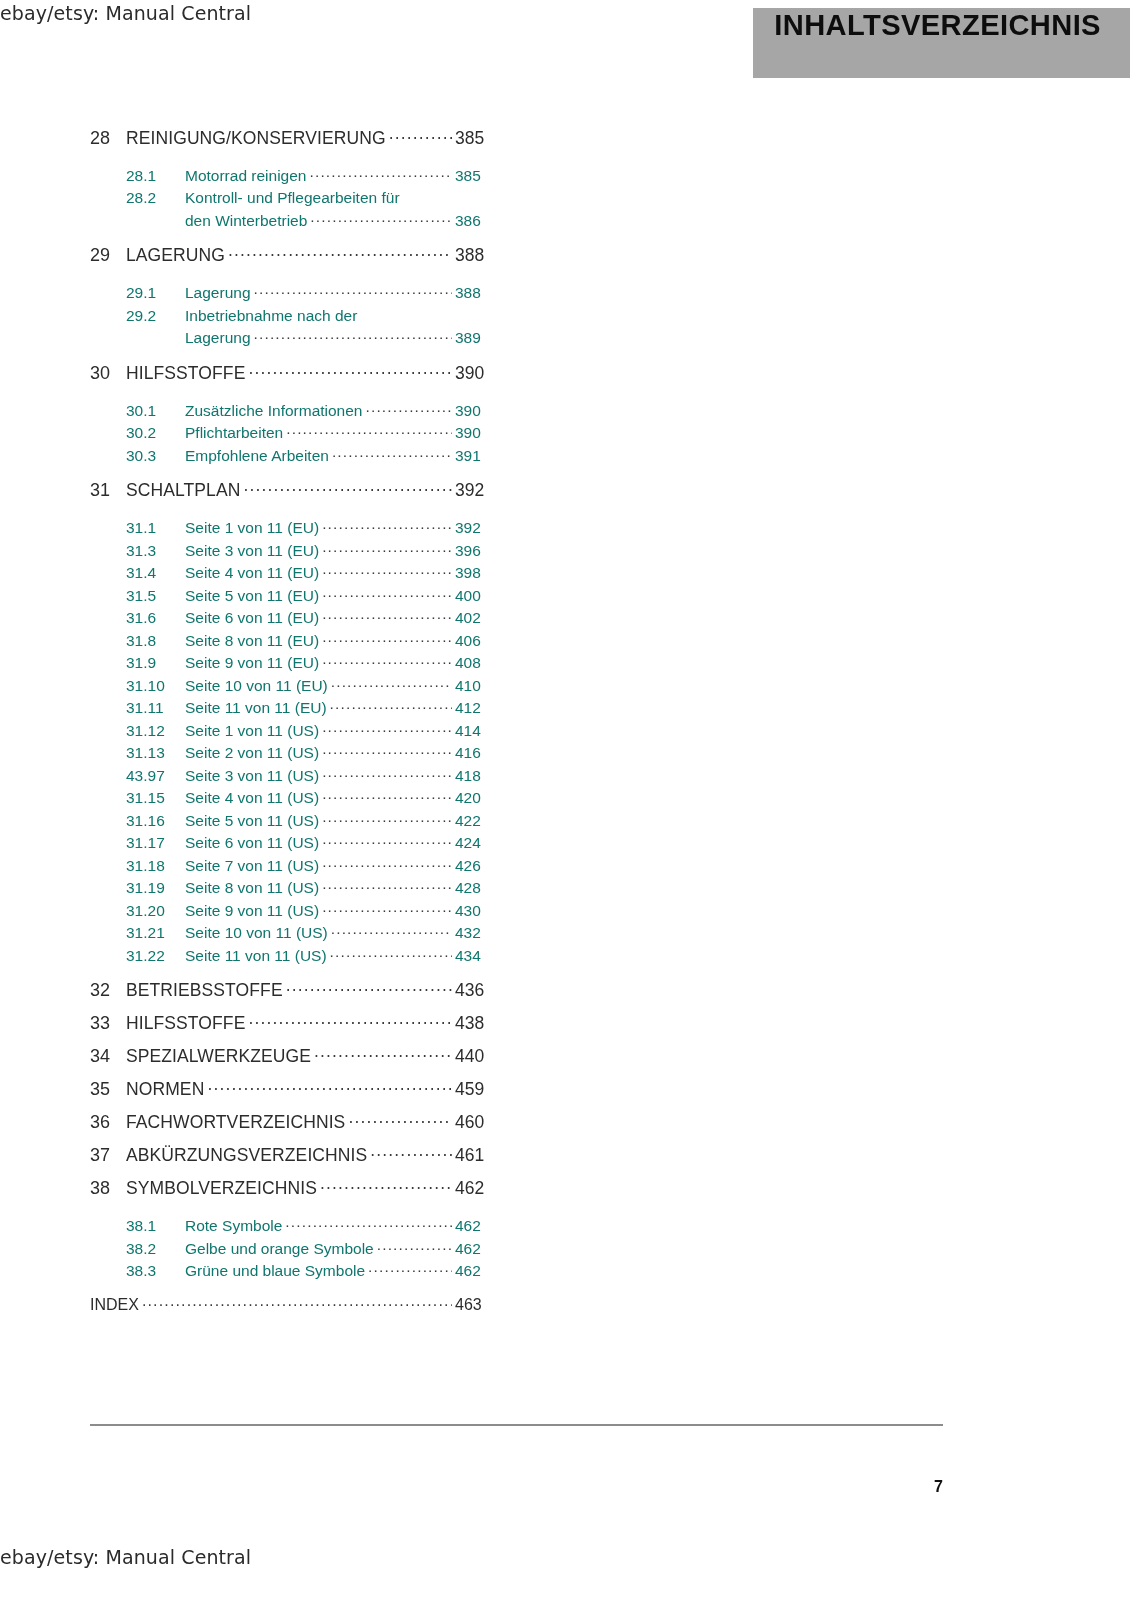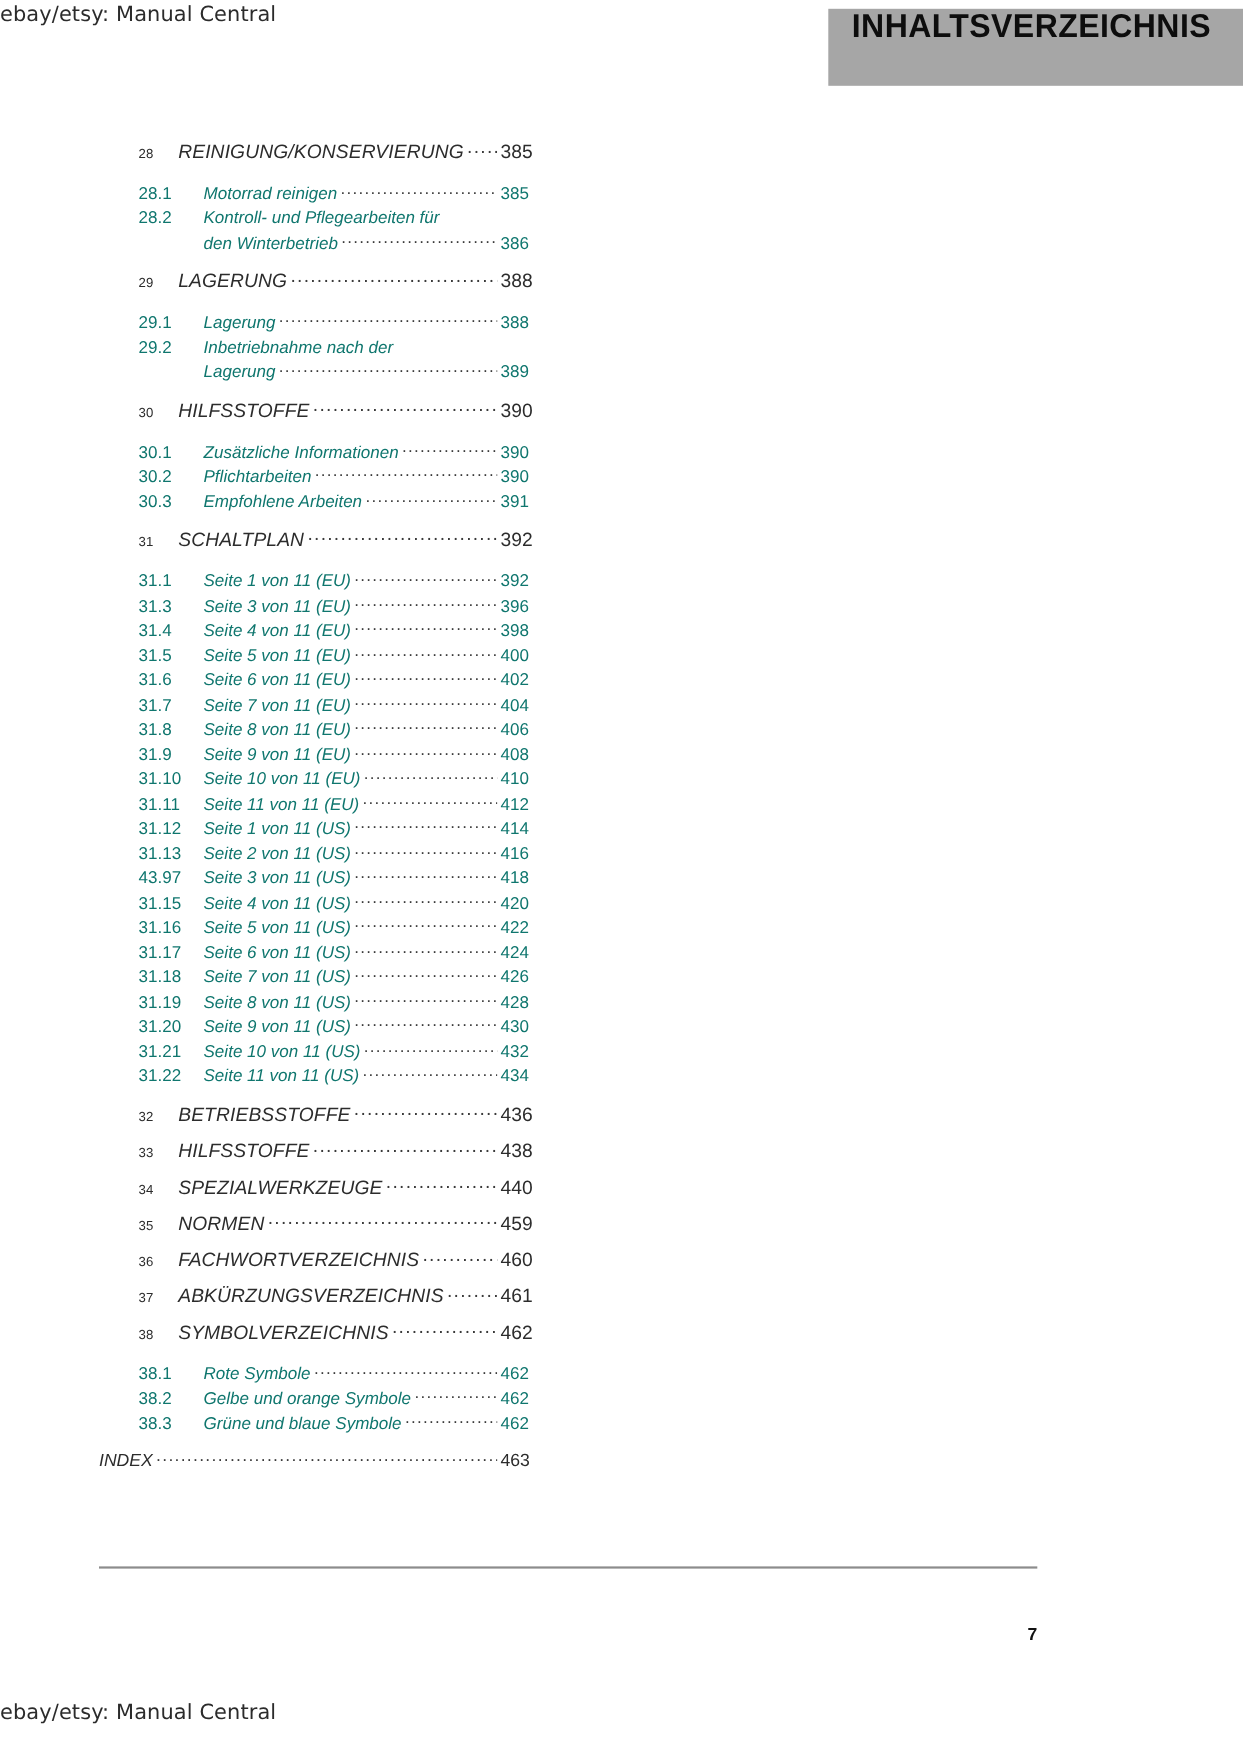--- a/index.html
+++ b/index.html
@@ -71,22 +71,21 @@
 
   
   .toc-row.level1 {
     height: 33px;
     font-size: 17.5px;
     color: #2c2c2c;
   }
   .toc-row.level1 .num {
     width: 36px;
     flex: 0 0 36px;
-    font-size: 12px;
-    margin-left: 36px;
+    font-size: 18px;
   }
   .toc-row.level1 .title {
     font-size: 17.5px;
     letter-spacing: 0.1px;
   }
 
   
   .toc-row.level2 {
     height: 22.5px;
     font-size: 15.5px;
@@ -118,21 +117,20 @@
   .toc-row.cont .page {
     visibility: hidden;
   }
 
   .num {
     font-variant-numeric: lining-nums;
   }
   .title {
     flex: 0 0 auto;
     padding-right: 2px;
-    font-style: italic;
   }
   .leader {
     flex: 1 1 auto;
     overflow: hidden;
     height: 1em;
     position: relative;
     margin: 0 3px 0 1px;
   }
   .leader::before {
     content: "........................................................................................................";
@@ -293,26 +291,20 @@
       <span class="leader"></span>
       <span class="page">400</span>
     </div>
     <div class="toc-row level2">
       <span class="num">31.6</span>
       <span class="title">Seite 6 von 11 (EU)</span>
       <span class="leader"></span>
       <span class="page">402</span>
     </div>
     <div class="toc-row level2">
-      <span class="num">31.7</span>
-      <span class="title">Seite 7 von 11 (EU)</span>
-      <span class="leader"></span>
-      <span class="page">404</span>
-    </div>
-    <div class="toc-row level2">
       <span class="num">31.8</span>
       <span class="title">Seite 8 von 11 (EU)</span>
       <span class="leader"></span>
       <span class="page">406</span>
     </div>
     <div class="toc-row level2">
       <span class="num">31.9</span>
       <span class="title">Seite 9 von 11 (EU)</span>
       <span class="leader"></span>
       <span class="page">408</span>

